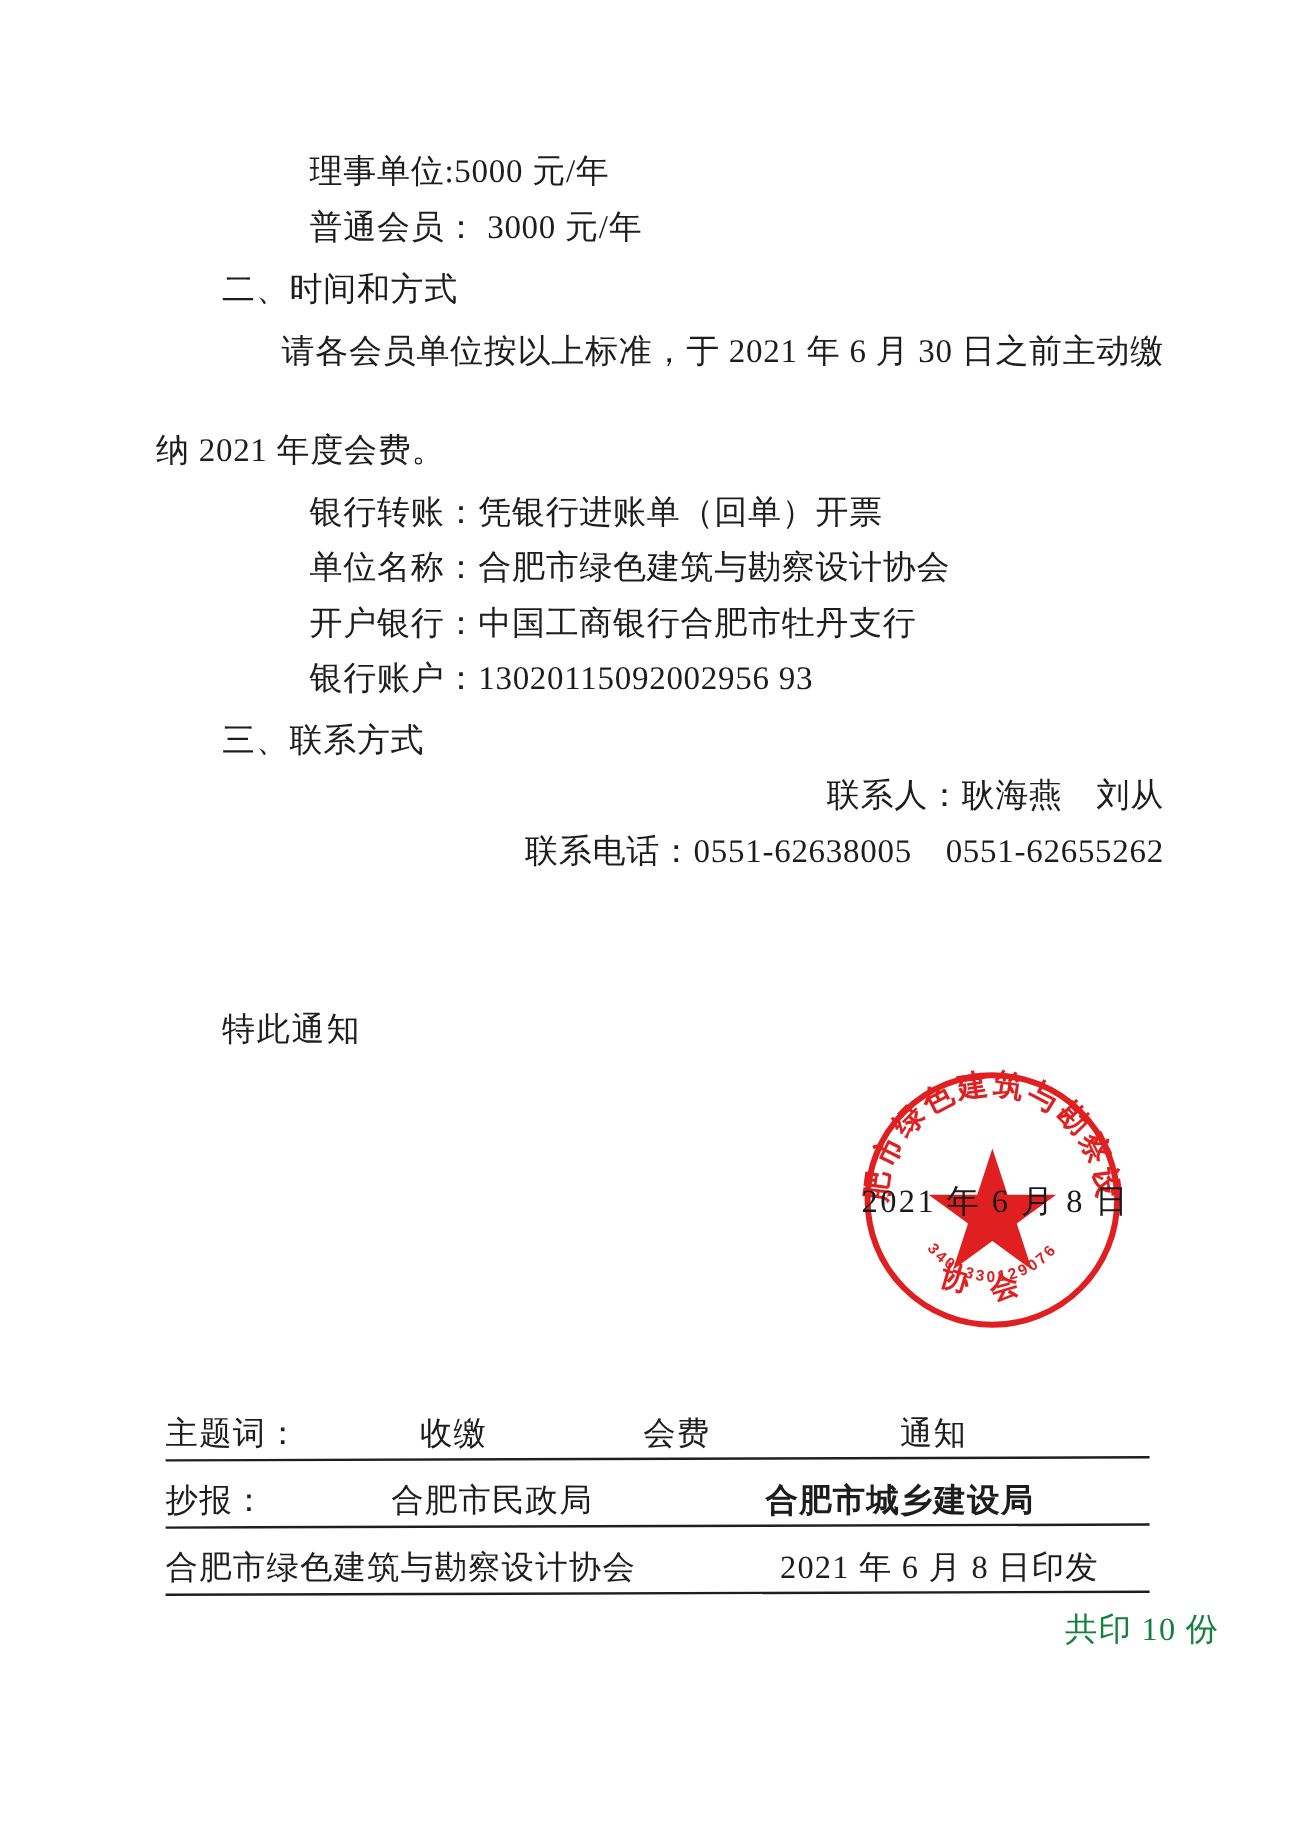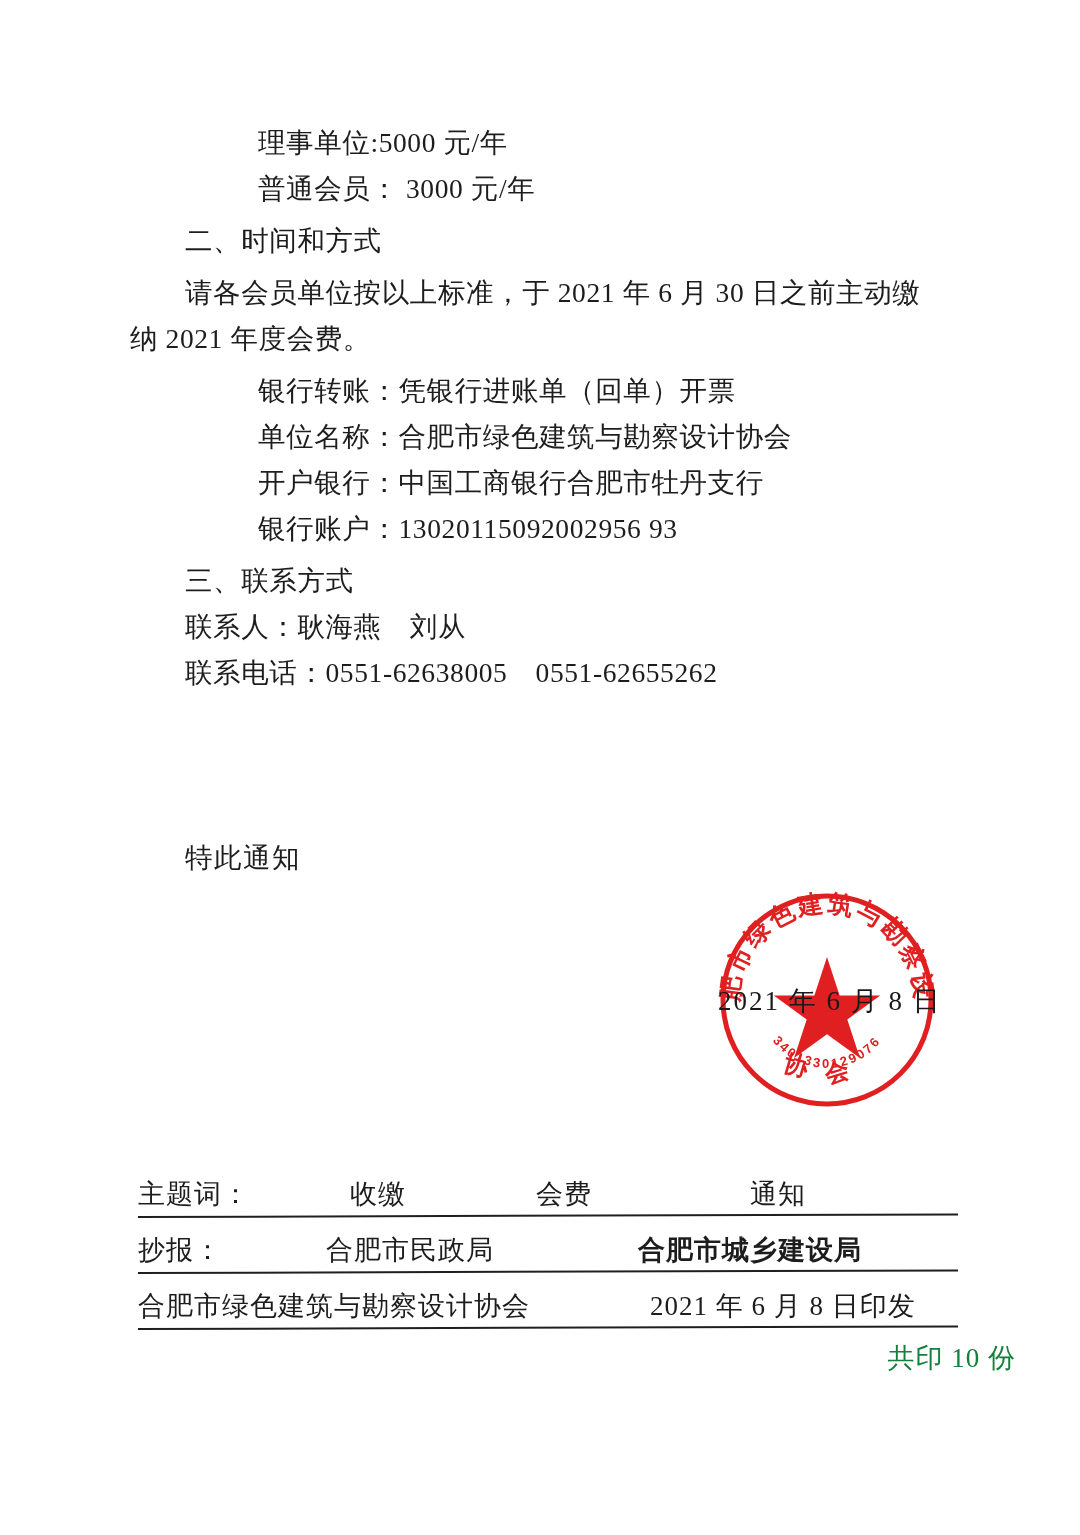--- a/index.html
+++ b/index.html
@@ -28,22 +28,22 @@
   }
   .line {
     font-size: 27.5px;
     line-height: 46px;
     letter-spacing: 0.6px;
     white-space: pre;
     color: #1d1d1d;
   }
   .line.indent-1 { padding-left: 55px; }   
   .line.indent-2 { padding-left: 128px; }  
-  .line.para     { padding-left: 55px; }
-  .line.flush    { padding-left: 0px; }
+  .line.para     { padding-left: 55px; text-align: right; }
+  .line.flush    { padding-left: 0px; margin-top: 36px; }
 
   .gap-sm { height: 6px; }
 
   
   .notice-close {
     position: absolute;
     left: 185px;
     top: 840px;
     font-size: 27.5px;
     letter-spacing: 1.5px;

